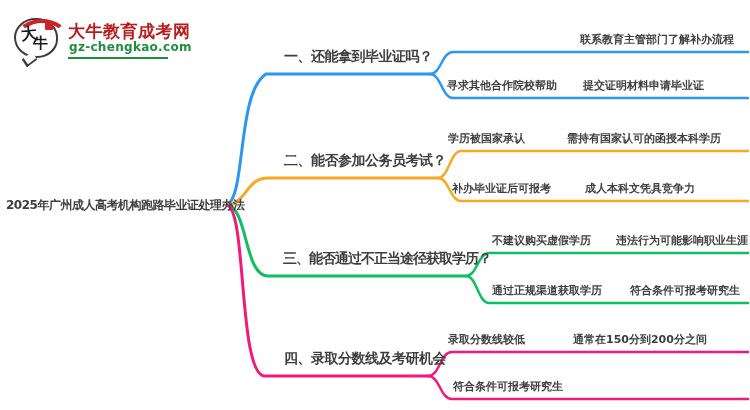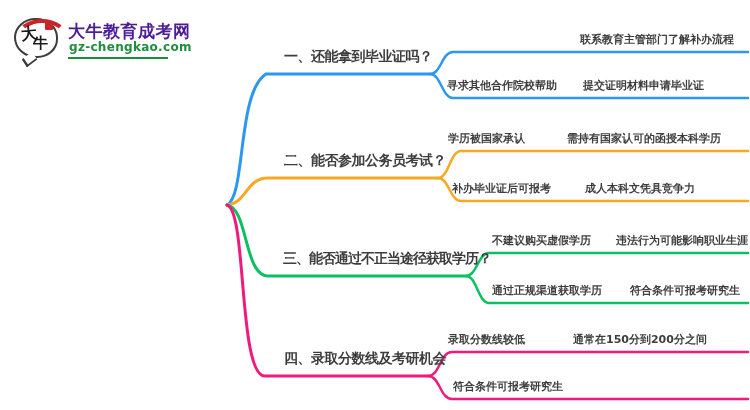--- a/index.html
+++ b/index.html
@@ -70,25 +70,26 @@
   </svg>
 
   <div class="logo">
     <div class="bubble">
       <div class="bubble-arc"></div>
       <span class="ink ink-1">大</span>
       <span class="ink ink-2">牛</span>
       <div class="seal"></div>
     </div>
     <div class="bubble-tail"></div>
-    <div class="site-name" style="color: #4c1d95;">大牛教育成考网</div>
+    <div class="site-name" style="color: #b91c1c;">大牛教育成考网</div>
     <div class="site-url" style="color: rgb(30, 142, 62);">gz-chengkao.com</div>
     <div class="site-rule"></div>
   </div>
 
+  <div class="node root-node" style="left:6px;top:197px;">2025年广州成人高考机构跑路毕业证处理办法</div>
 
   <div class="node branch-label" style="left:284px;top:47px;">一、还能拿到毕业证吗？</div>
   <div class="node branch-label" style="left:284px;top:151px;">二、能否参加公务员考试？</div>
   <div class="node branch-label" style="left:283px;top:249px;letter-spacing:-1px;">三、能否通过不正当途径获取学历？</div>
   <div class="node branch-label" style="left:284px;top:349px;">四、录取分数线及考研机会</div>
 
   <div class="node child-node" style="left:580px;top:32px;text-align:right;">联系教育主管部门了解补办流程</div>
   <div class="node child-node" style="left:447px;top:78px;text-align:center;">寻求其他合作院校帮助</div>
   <div class="node child-node" style="left:583px;top:78px;">提交证明材料申请毕业证</div>
 

